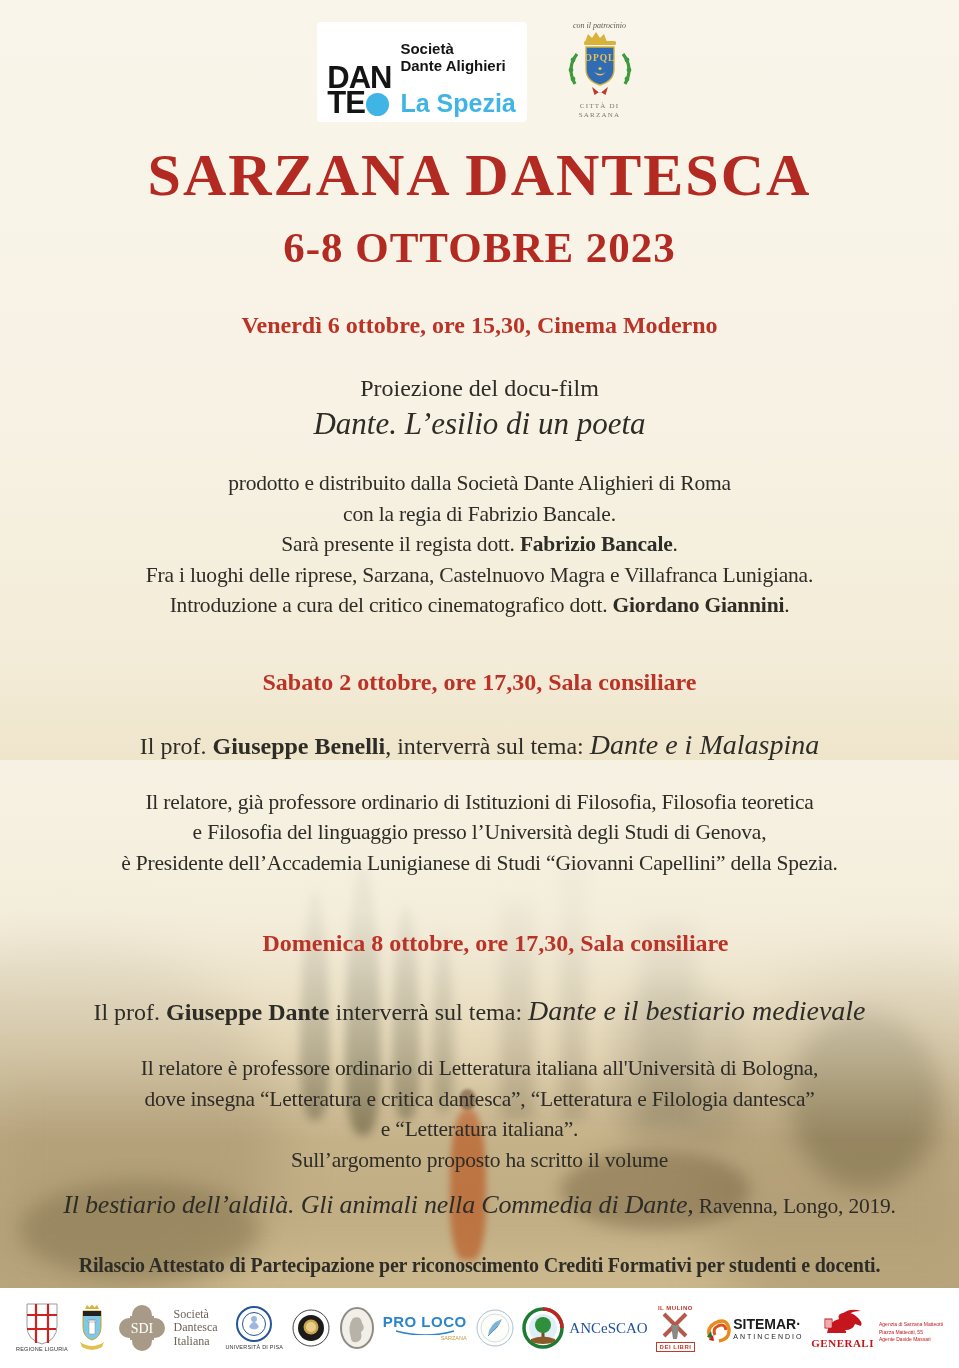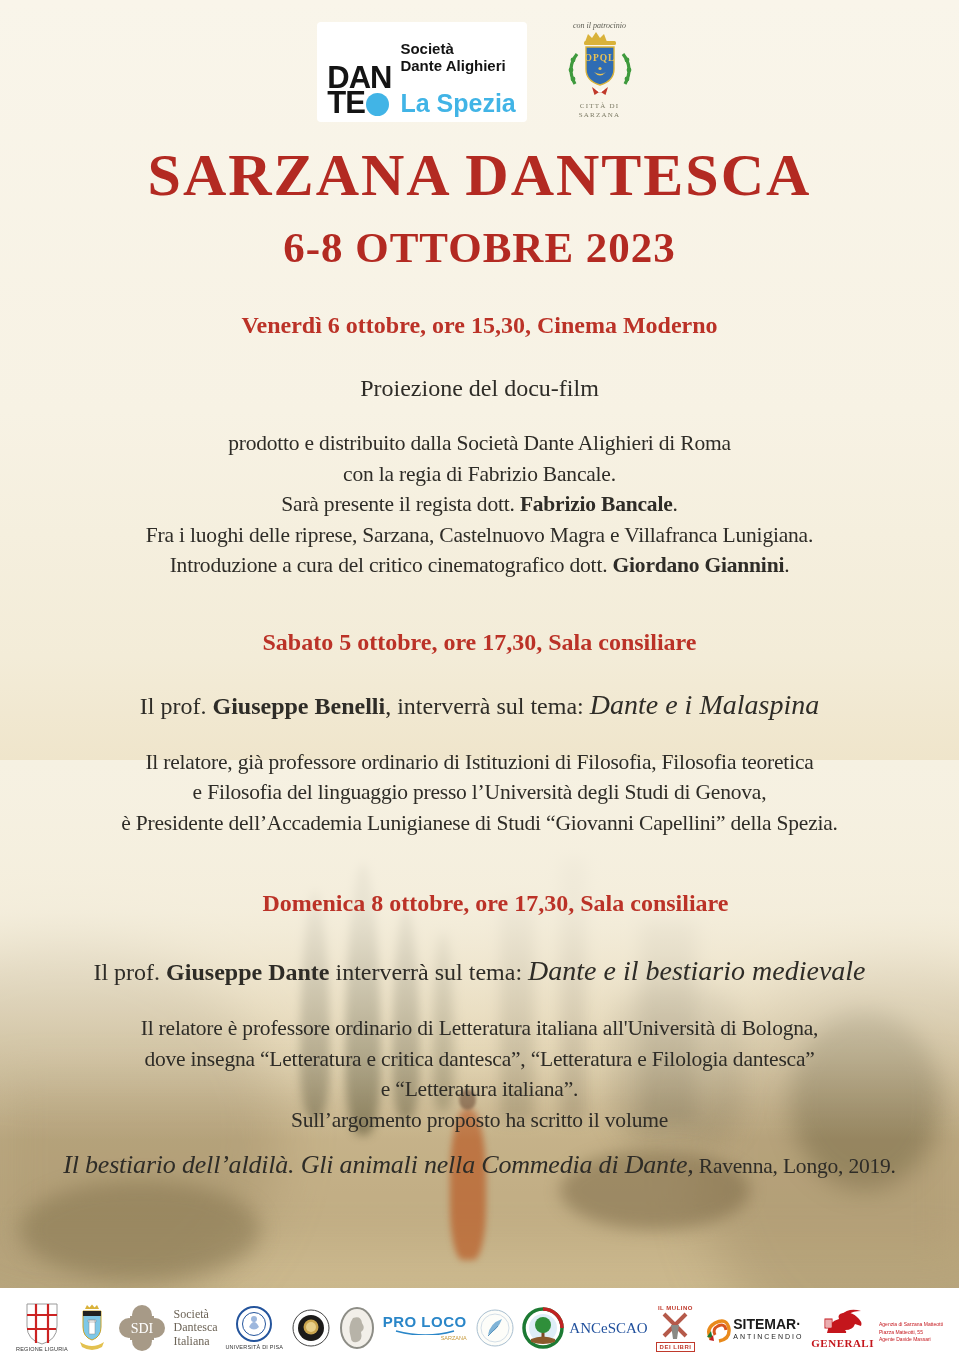--- a/index.html
+++ b/index.html
@@ -136,29 +136,30 @@
           <span>SARZANA</span>
         </div>
       </div>
     </div>
 
     <h1 class="title">SARZANA DANTESCA</h1>
     <h2 class="dates">6-8 OTTOBRE 2023</h2>
 
     <div class="sec-heading">Venerdì 6 ottobre, ore 15,30, Cinema Moderno</div>
     <div class="intro">Proiezione del docu-film</div>
+    <div class="film-title">Dante. L’esilio di un poeta</div>
     <div class="para">
       <div>prodotto e distribuito dalla Società Dante Alighieri di Roma</div>
       <div>con la regia di Fabrizio Bancale.</div>
       <div><span>Sarà presente il regista dott. </span><b>Fabrizio Bancale</b><span>.</span></div>
       <div>Fra i luoghi delle riprese, Sarzana, Castelnuovo Magra e Villafranca Lunigiana.</div>
       <div><span>Introduzione a cura del critico cinematografico dott. </span><b>Giordano Giannini</b><span>.</span></div>
     </div>
 
-    <div class="sec-heading gap-lg">Sabato 5 ottobre, ore 17,30, Sala consiliare</div>
+    <div class="sec-heading gap-lg">Sabato 2 ottobre, ore 17,30, Sala consiliare</div>
     <div class="speaker">
       <span>Il prof. </span><b>Giuseppe Benelli</b><span>, interverrà sul tema: </span><span class="theme">Dante e i Malaspina</span>
     </div>
     <div class="para">
       <div>Il relatore, già professore ordinario di Istituzioni di Filosofia, Filosofia teoretica</div>
       <div>e Filosofia del linguaggio presso l’Università degli Studi di Genova,</div>
       <div>è Presidente dell’Accademia Lunigianese di Studi “Giovanni Capellini” della Spezia.</div>
     </div>
 
     <div class="sec-heading" style="margin-top:52px;padding-left:32px;">Domenica 8 ottobre, ore 17,30, Sala consiliare</div>
@@ -166,20 +167,21 @@
       <span>Il prof. </span><b>Giuseppe Dante</b><span> interverrà sul tema: </span><span class="theme">Dante e il bestiario medievale</span>
     </div>
     <div class="para">
       <div>Il relatore è professore ordinario di Letteratura italiana all'Università di Bologna,</div>
       <div>dove insegna “Letteratura e critica dantesca”, “Letteratura e Filologia dantesca”</div>
       <div>e “Letteratura italiana”.</div>
       <div>Sull’argomento proposto ha scritto il volume</div>
       <div class="book-line"><span class="book">Il bestiario dell’aldilà. Gli animali nella Commedia di Dante,</span><span> Ravenna, Longo, 2019.</span></div>
     </div>
 
+    <div class="note">Rilascio Attestato di Partecipazione per riconoscimento Crediti Formativi per studenti e docenti.</div>
   </div>
 
   <div class="footer">
 
     <div class="flogo">
       <svg width="34" height="42" viewBox="0 0 34 42">
         <path d="M2 1 h30 v22 q0 14 -15 18 q-15 -4 -15 -18 z" fill="#ffffff" stroke="#9a9a9a"></path>
         <path d="M11 1 v39 M23 1 v39 M2 12 h30 M2 26 h29" stroke="#cc2222" stroke-width="2.2" fill="none"></path>
       </svg>
       <div class="tiny">REGIONE LIGURIA</div>

